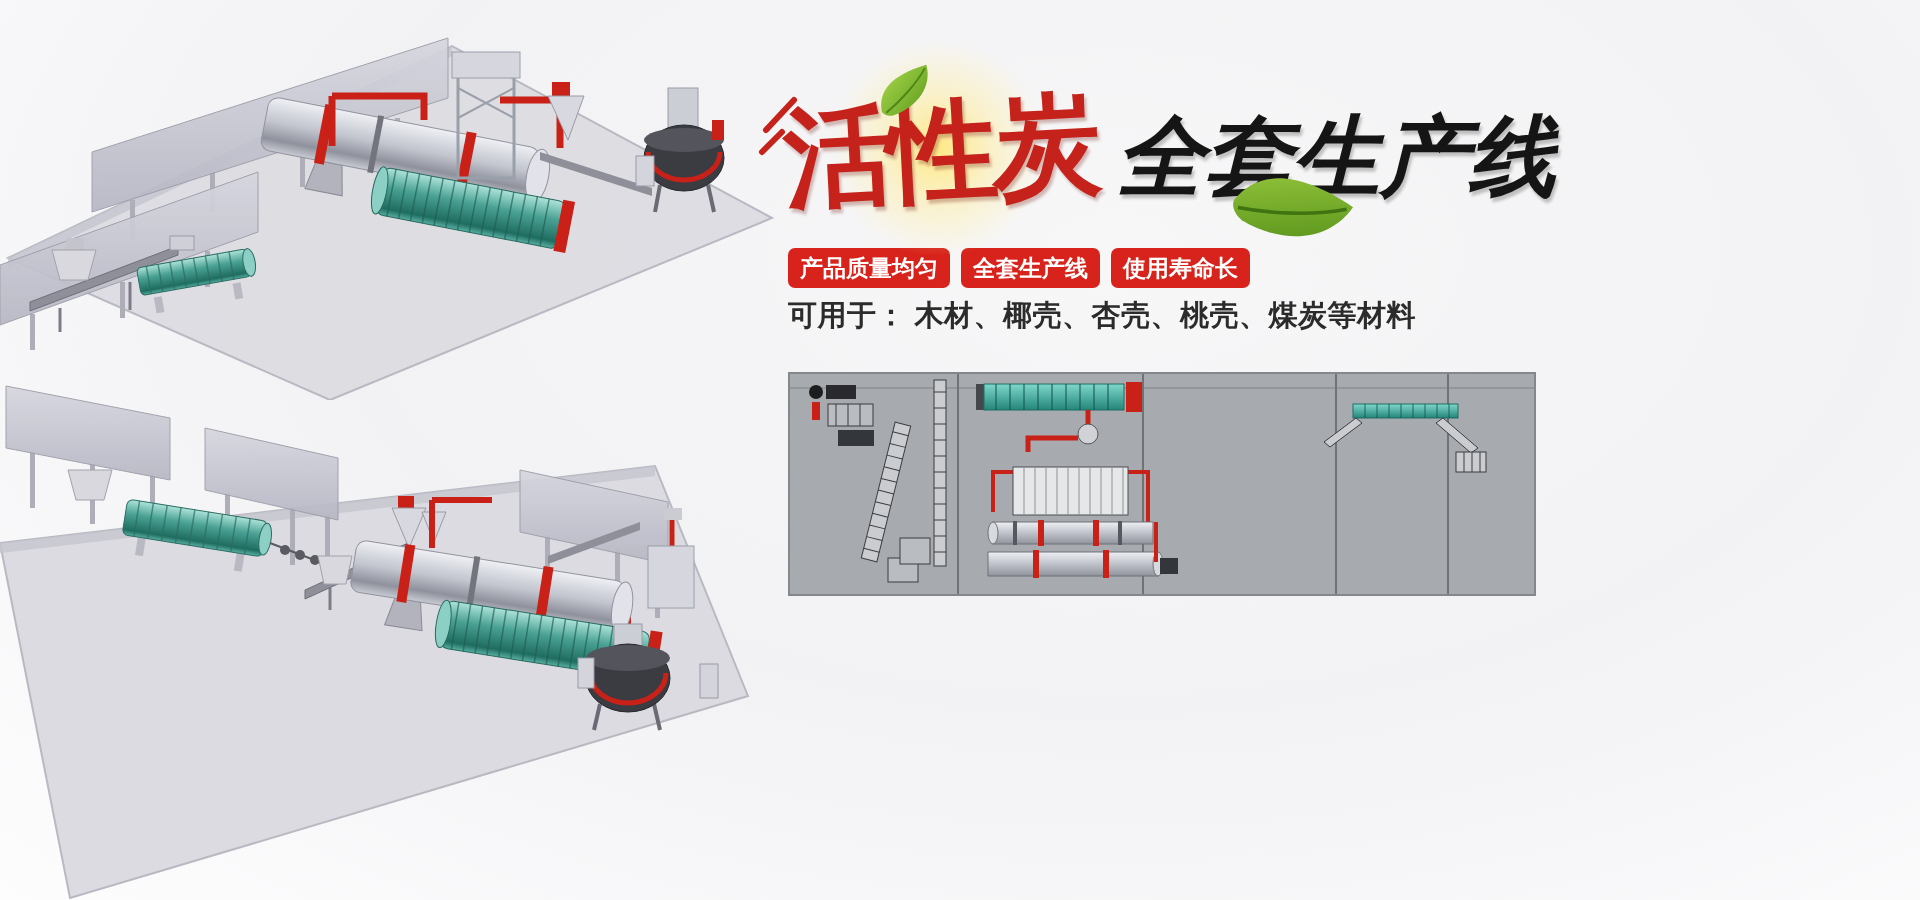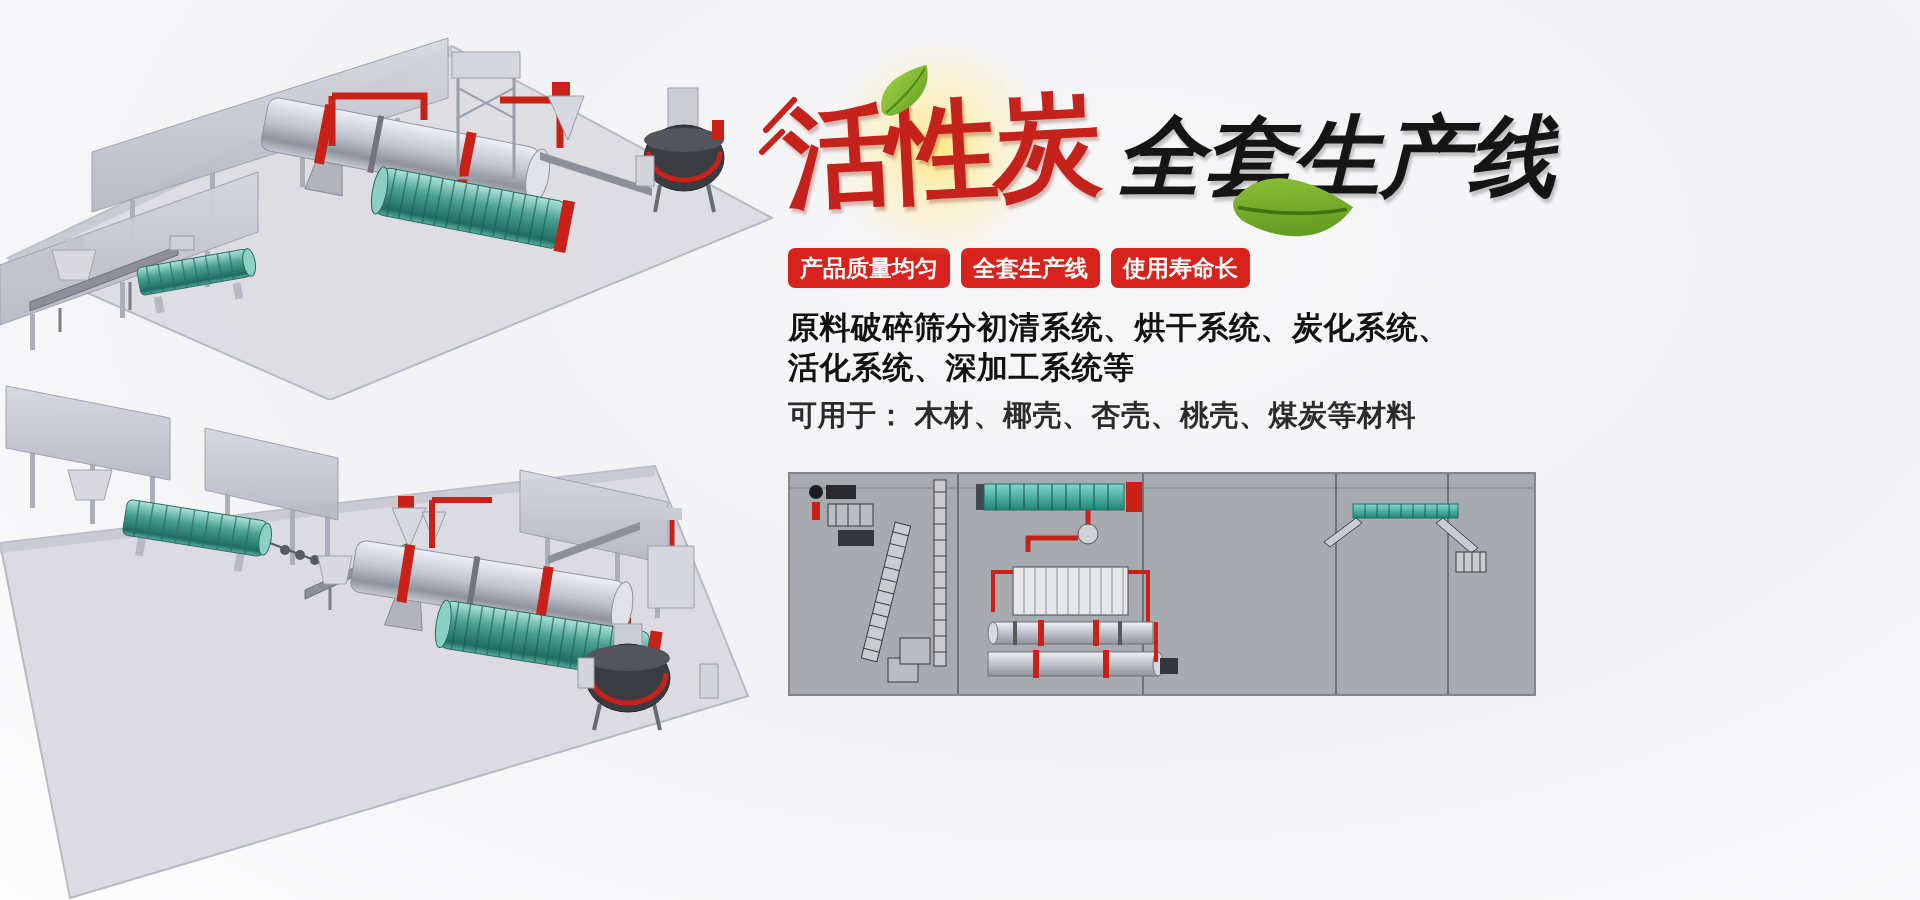--- a/index.html
+++ b/index.html
@@ -293,24 +293,20 @@
         <path d="M10,52 C36,44 70,28 92,10" stroke="#3f7410" stroke-width="3" fill="none"></path>
       </svg>
     </div>
 
     <div class="badges">
       <span class="badge">产品质量均匀</span>
       <span class="badge">全套生产线</span>
       <span class="badge">使用寿命长</span>
     </div>
 
-    <div class="desc">
-      <div>原料破碎筛分初清系统、烘干系统、炭化系统、</div>
-      <div>活化系统、深加工系统等</div>
-    </div>
 
     <div class="materials">可用于： 木材、椰壳、杏壳、桃壳、煤炭等材料</div>
 
     
     <svg class="schematic-wrap" width="748" height="224" viewBox="0 0 748 224">
       <defs>
         <linearGradient id="cylGH" x1="0" y1="0" x2="0" y2="1">
           <stop offset="0" stop-color="#eef0f4"></stop>
             <stop offset="0.5" stop-color="#bfc2ca"></stop>
           <stop offset="1" stop-color="#90939c"></stop>

